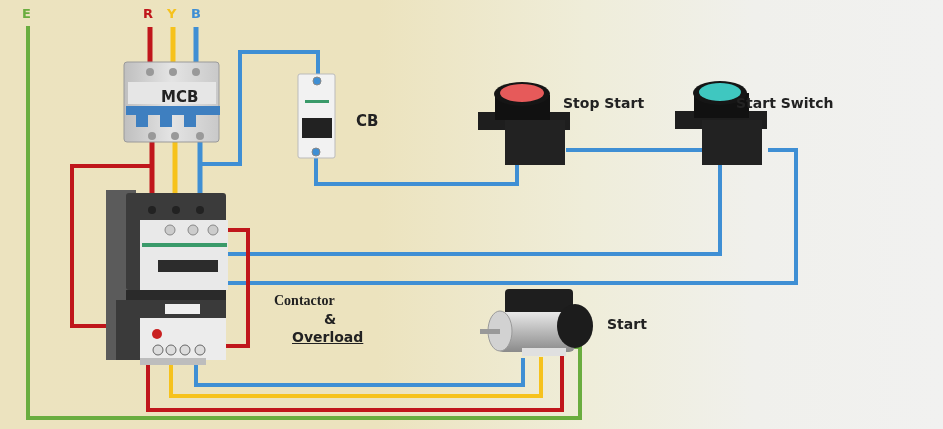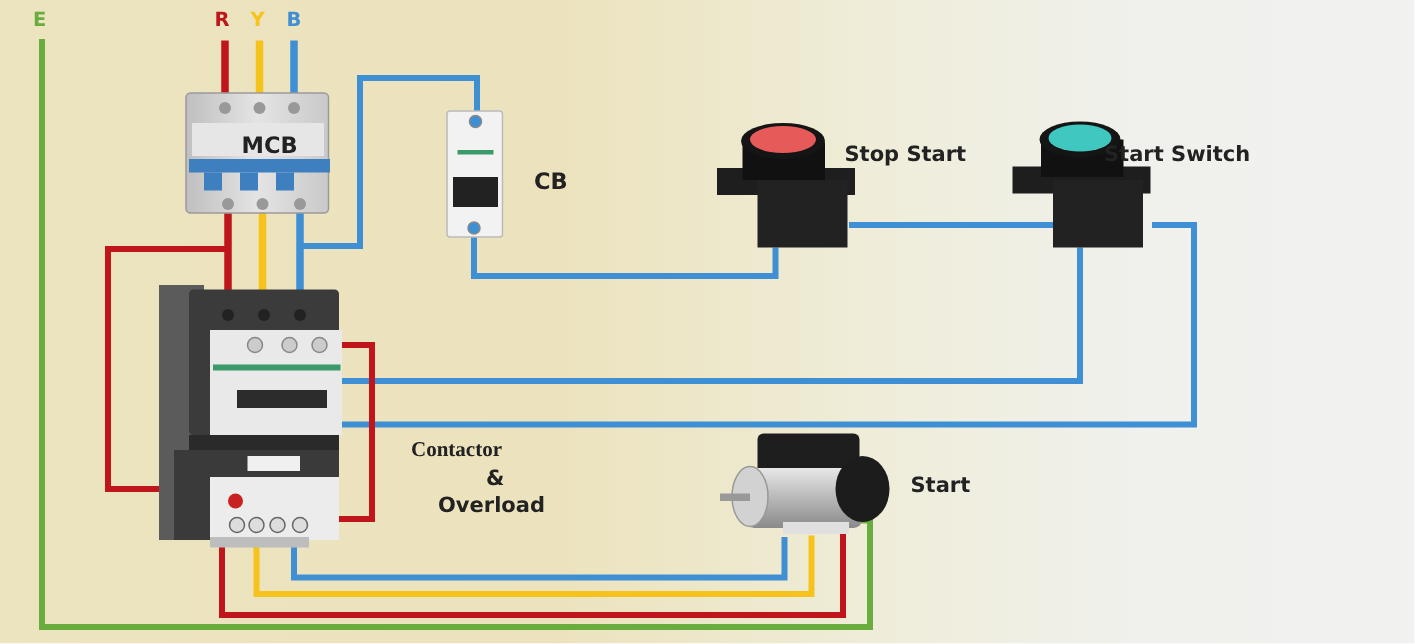--- a/index.html
+++ b/index.html
@@ -134,15 +134,15 @@
 <span class="phase" style="left:143px;top:6px;"><span style="color:#c0161b">R</span></span>
 <span class="phase" style="left:167px;top:6px;"><span style="color:#f6c21c">Y</span></span>
 <span class="phase" style="left:191px;top:6px;"><span style="color:#3f8fd4">B</span></span>
 
 <span class="lbl" style="left:161px;top:88px;font-size:15px;">MCB</span>
 <span class="lbl" style="left:356px;top:112px;font-size:15px;">CB</span>
 <span class="lbl" style="left:563px;top:95px;">Stop Start</span>
 <span class="lbl" style="left:736px;top:95px;">Start Switch</span>
 <span class="lbl" style="left:274px;top:293px;font-family:Liberation Serif, serif;">Contactor</span>
 <span class="lbl" style="left:324px;top:311px;">&amp;</span>
-<span class="lbl" style="left:292px;top:329px;">Overload</span>
+<span class="lbl" style="left:292px;top:329px;text-decoration:underline;">Overload</span>
 <span class="lbl" style="left:607px;top:316px;">Start</span>
 </div>
 
 </body></html>

